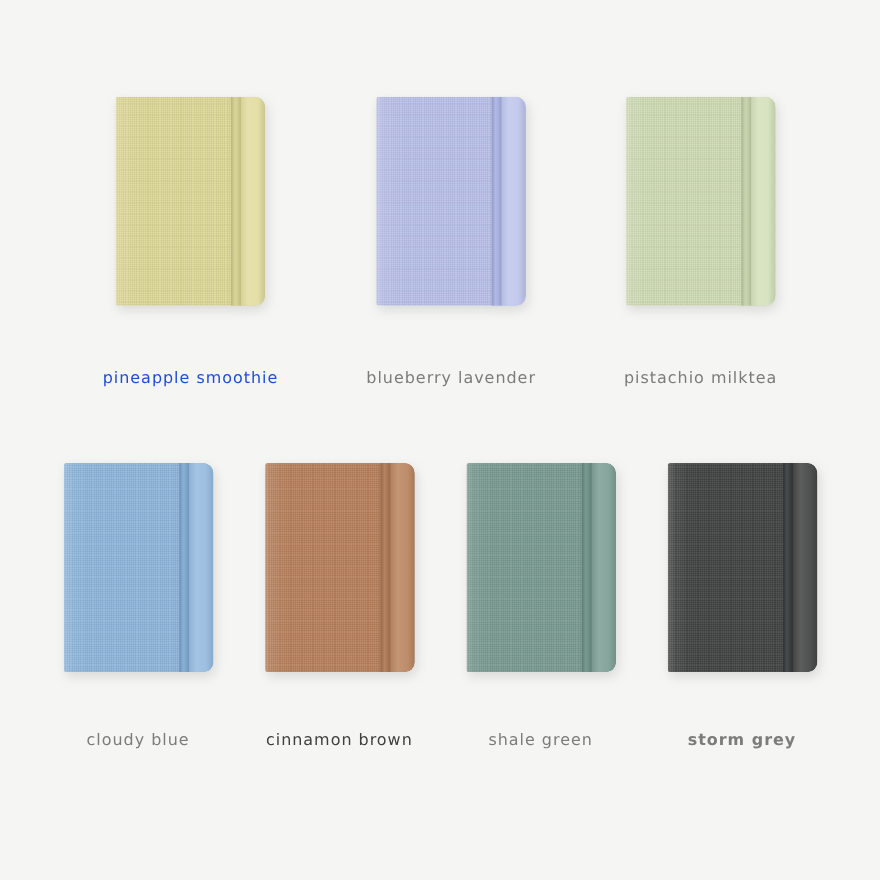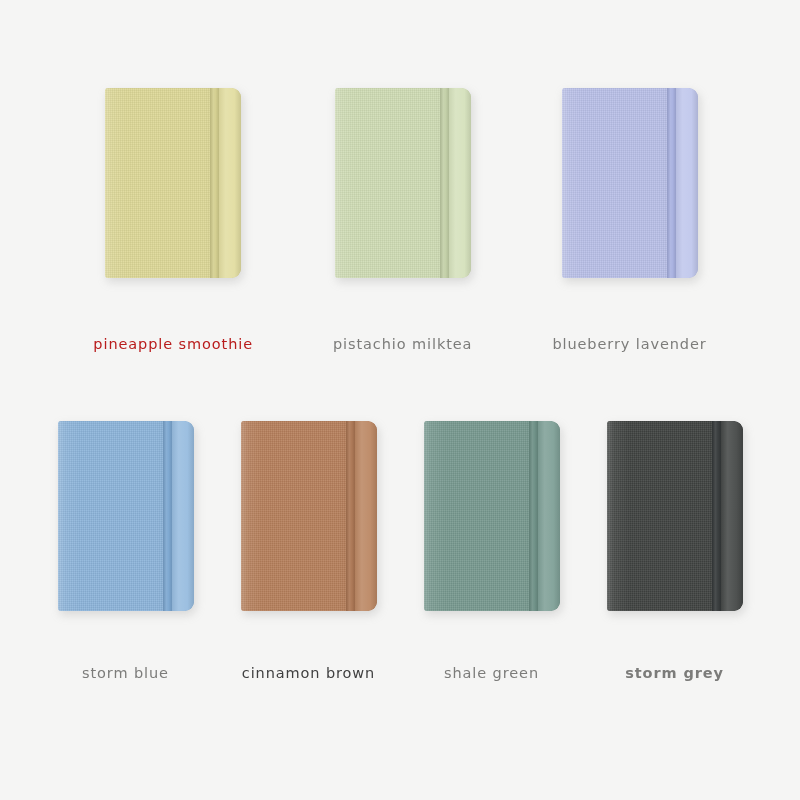--- a/index.html
+++ b/index.html
@@ -132,52 +132,52 @@
 <div id="swatch-grid">
 
   <div class="row row-top">
 
     <div class="swatch-cell">
       <div class="notebook">
         <div class="cover" style="background-color: rgb(221, 216, 151);"></div>
         <div class="elastic" style="background-color: rgb(211, 206, 141);"></div>
         <div class="spine" style="background-color: rgb(226, 221, 161);"></div>
       </div>
-      <div class="swatch-label" style="color: #b91c1c;">pineapple smoothie</div>
+      <div class="swatch-label" style="color: #1d4ed8;">pineapple smoothie</div>
+    </div>
+
+    <div class="swatch-cell">
+      <div class="notebook">
+        <div class="cover" style="background-color: rgb(185, 192, 232);"></div>
+        <div class="elastic" style="background-color: rgb(167, 176, 224);"></div>
+        <div class="spine" style="background-color: rgb(192, 199, 236);"></div>
+      </div>
+      <div class="swatch-label" style="color: rgb(124, 124, 122);">blueberry lavender</div>
     </div>
 
     <div class="swatch-cell">
       <div class="notebook">
         <div class="cover" style="background-color: rgb(207, 220, 180);"></div>
         <div class="elastic" style="background-color: rgb(194, 207, 166);"></div>
         <div class="spine" style="background-color: rgb(213, 225, 188);"></div>
       </div>
       <div class="swatch-label" style="color: rgb(124, 124, 122);">pistachio milktea</div>
     </div>
 
-    <div class="swatch-cell">
-      <div class="notebook">
-        <div class="cover" style="background-color: rgb(185, 192, 232);"></div>
-        <div class="elastic" style="background-color: rgb(167, 176, 224);"></div>
-        <div class="spine" style="background-color: rgb(192, 199, 236);"></div>
-      </div>
-      <div class="swatch-label" style="color: rgb(124, 124, 122);">blueberry lavender</div>
-    </div>
-
   </div>
 
   <div class="row row-bottom">
 
     <div class="swatch-cell">
       <div class="notebook">
         <div class="cover" style="background-color: rgb(140, 180, 218);"></div>
         <div class="elastic" style="background-color: rgb(123, 166, 208);"></div>
         <div class="spine" style="background-color: rgb(151, 188, 223);"></div>
       </div>
-      <div class="swatch-label" style="color: rgb(124, 124, 122);">storm blue</div>
+      <div class="swatch-label" style="color: rgb(124, 124, 122);">cloudy blue</div>
     </div>
 
     <div class="swatch-cell">
       <div class="notebook">
         <div class="cover" style="background-color: rgb(182, 127, 91);"></div>
         <div class="elastic" style="background-color: rgb(171, 117, 82);"></div>
         <div class="spine" style="background-color: rgb(187, 135, 99);"></div>
       </div>
       <div class="swatch-label" style="color: #404040;">cinnamon brown</div>
     </div>

